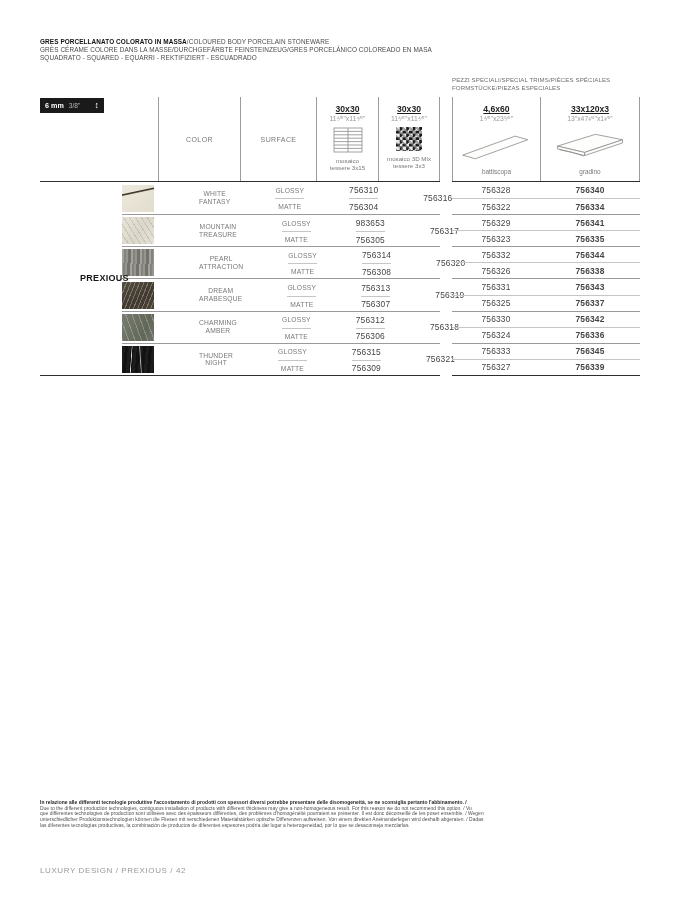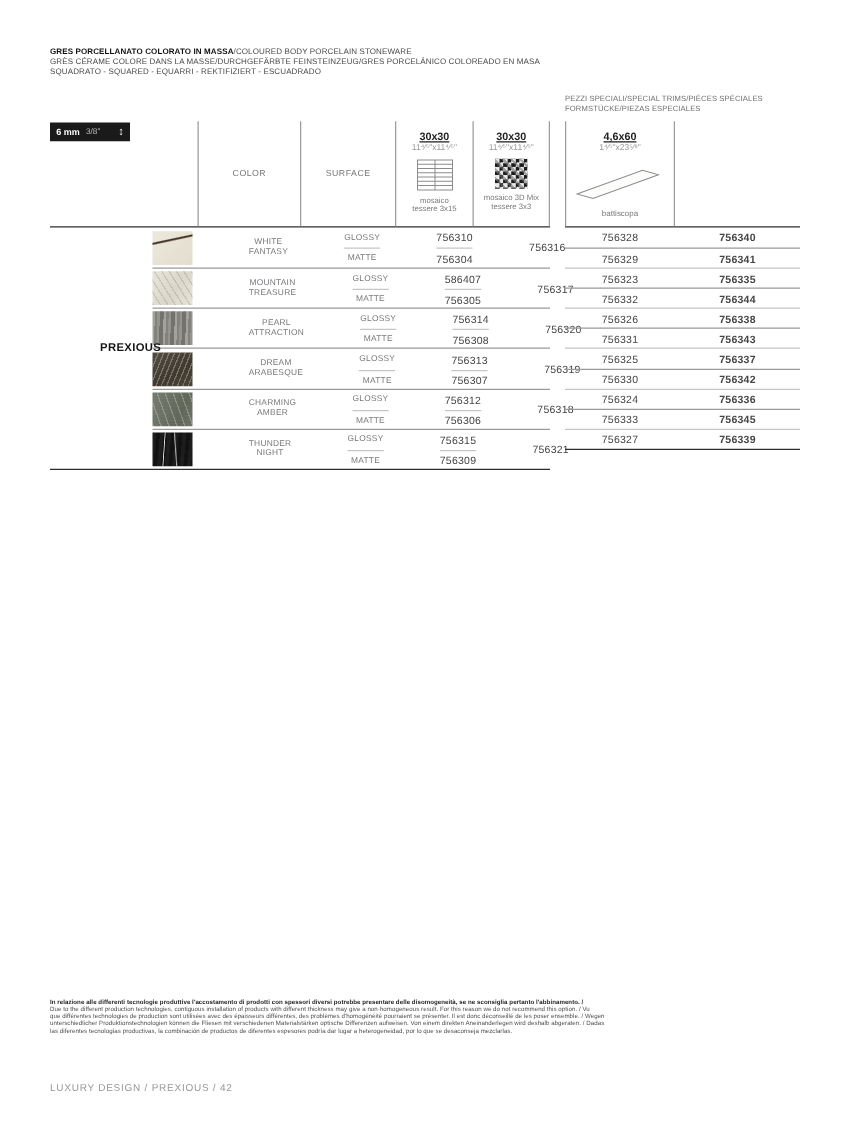--- a/index.html
+++ b/index.html
@@ -210,21 +210,21 @@
     <div class="cell-surf">
       <div class="sub">
               <span class="surf-txt">GLOSSY</span>
             </div>
       <div class="sub b">
               <span class="surf-txt">MATTE</span>
             </div>
     </div>
     <div class="cell-codes">
       <div class="sub">
-              <span class="code">586407</span>
+              <span class="code">983653</span>
             </div>
       <div class="sub b">
               <span class="code">756305</span>
             </div>
     </div>
     <div class="cell-merged">
       <span class="code">756317</span>
     </div>
   </div>
 
@@ -352,31 +352,52 @@
     <div class="sp-cell sp-c1">
       <span class="size-cm">4,6x60</span>
       <span class="size-in">1⁴⁄⁵"x23⁵⁄⁸"</span>
       <span class="sp-icon">
         <svg width="80" height="38" viewBox="0 0 88 42">
           <polygon class="face" points="6,30 64,9 78,13 20,34"></polygon>
         </svg>
       </span>
       <span class="sp-label">battiscopa</span>
     </div>
+    <div class="sp-cell sp-c2">
+      <span class="size-cm">33x120x3</span>
+      <span class="size-in">13"x47¹⁄⁴"x1¹⁄⁵"</span>
+      <span class="sp-icon">
+        <svg width="86" height="38" viewBox="0 0 92 42">
+          <polygon class="face" points="10,20 52,7 82,13 40,27"></polygon>
+          <polygon class="face" points="40,27 82,13 82,16.5 40,30.5"></polygon>
+          <polygon class="face" points="10,20 10,23 40,30.5 40,27"></polygon>
+          <path class="ln" d="M12,24 q14,2 27,7"></path>
+        </svg>
+      </span>
+      <span class="sp-label">gradino</span>
+    </div>
   </div>
   <div class="s-rows">
   <div class="s-row">
     <div class="s-cell1">
           <span class="code">756328</span>
         </div>
     <div class="s-cell2">
           <span class="code">756340</span>
         </div>
   </div>
 
+  <div class="s-row sep-light">
+    <div class="s-cell1">
+          <span class="code">756322</span>
+        </div>
+    <div class="s-cell2">
+          <span class="code">756334</span>
+        </div>
+  </div>
 
   <div class="s-row sep-group">
     <div class="s-cell1">
           <span class="code">756329</span>
         </div>
     <div class="s-cell2">
           <span class="code">756341</span>
         </div>
   </div>
 

